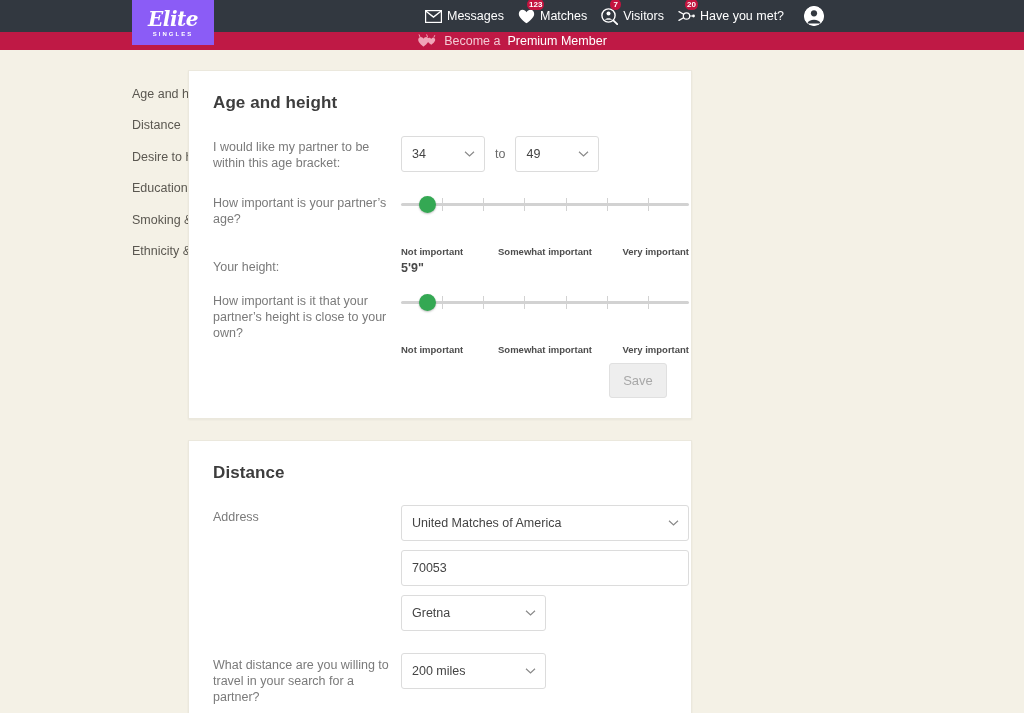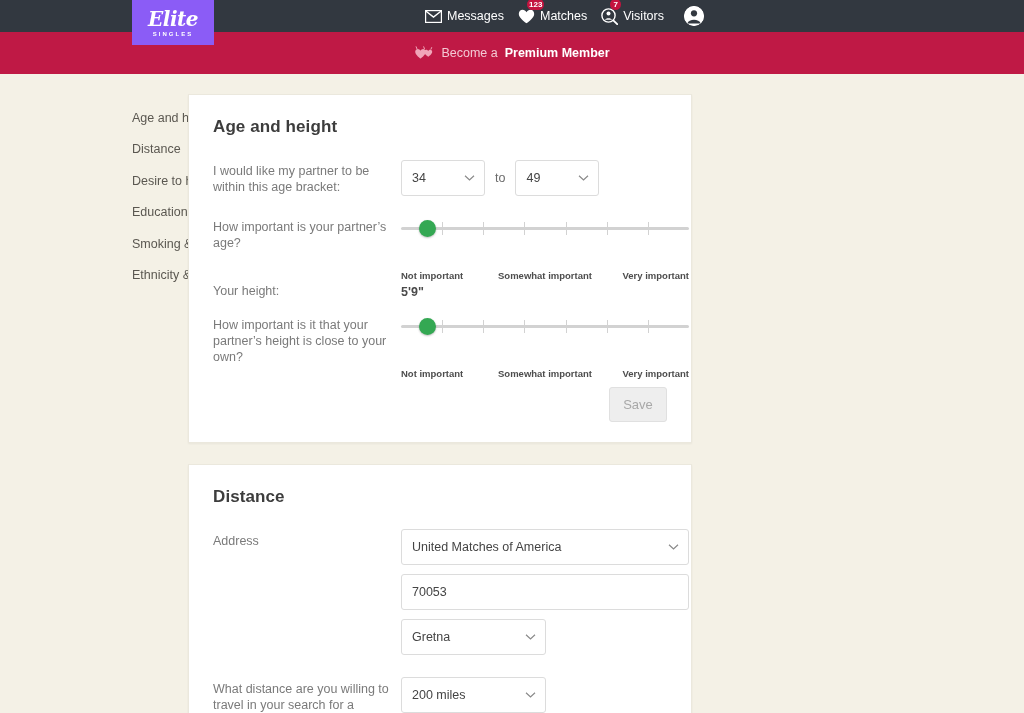--- a/index.html
+++ b/index.html
@@ -115,31 +115,31 @@
     align-items: center;
     justify-content: center;
     margin-left: 6px;
     cursor: pointer;
     overflow: hidden;
   }
   .avatar svg { display: block; }
 
   
   .premium {
-    height: 42px;
+    height: 18px;
     background: #bf1945;
     display: flex;
     align-items: center;
     justify-content: center;
     gap: 7px;
     color: #f3c9d4;
     font-size: 12.5px;
     cursor: pointer;
   }
-  .premium b { color: #ffffff; font-weight: bold; }
+  .premium b { color: #ffffff; font-weight: normal; }
   .premium .hearts {
     display: inline-flex;
     align-items: center;
     color: #f2a9ba;
   }
 
   
   .page {
     display: flex;
     padding-top: 20px;
@@ -340,20 +340,33 @@
             <circle cx="7.5" cy="7.5" r="6.6" fill="none" stroke="#fff" stroke-width="1.4"></circle>
             <circle cx="7.5" cy="5.6" r="2" fill="#fff"></circle>
             <path d="M3.9 11.8 C4.6 9.6 10.4 9.6 11.1 11.8 Z" fill="#fff"></path>
             <path d="M12.3 12.3 L16.2 16.2" stroke="#fff" stroke-width="1.8" stroke-linecap="round"></path>
           </svg>
       </span>
       <span class="badge b-visitors">7</span>
       <span>Visitors</span>
     </div>
 
+    <div class="nav-item">
+      <span class="ico">
+        <svg width="18" height="14" viewBox="0 0 18 14">
+            <circle cx="9" cy="7" r="3.4" fill="none" stroke="#fff" stroke-width="1.3"></circle>
+            <circle cx="16.4" cy="7" r="1.5" fill="#fff"></circle>
+            <path d="M1 2.4 L5.9 5.2" stroke="#fff" stroke-width="1.3" stroke-linecap="round"></path>
+            <path d="M1 11.6 L5.9 8.8" stroke="#fff" stroke-width="1.3" stroke-linecap="round"></path>
+            <path d="M12.4 7 L14.9 7" stroke="#fff" stroke-width="1.3" stroke-linecap="round"></path>
+          </svg>
+      </span>
+      <span class="badge b-met">20</span>
+      <span>Have you met?</span>
+    </div>
 
     <div class="avatar">
       <svg width="20" height="20" viewBox="0 0 20 20">
           <circle cx="10" cy="10" r="10" fill="#fff"></circle>
           <circle cx="10" cy="7.3" r="3.1" fill="#323840"></circle>
           <path d="M3.4 17.6 C4.6 12.6 15.4 12.6 16.6 17.6 Z" fill="#323840"></path>
         </svg>
     </div>
 
   </div>

